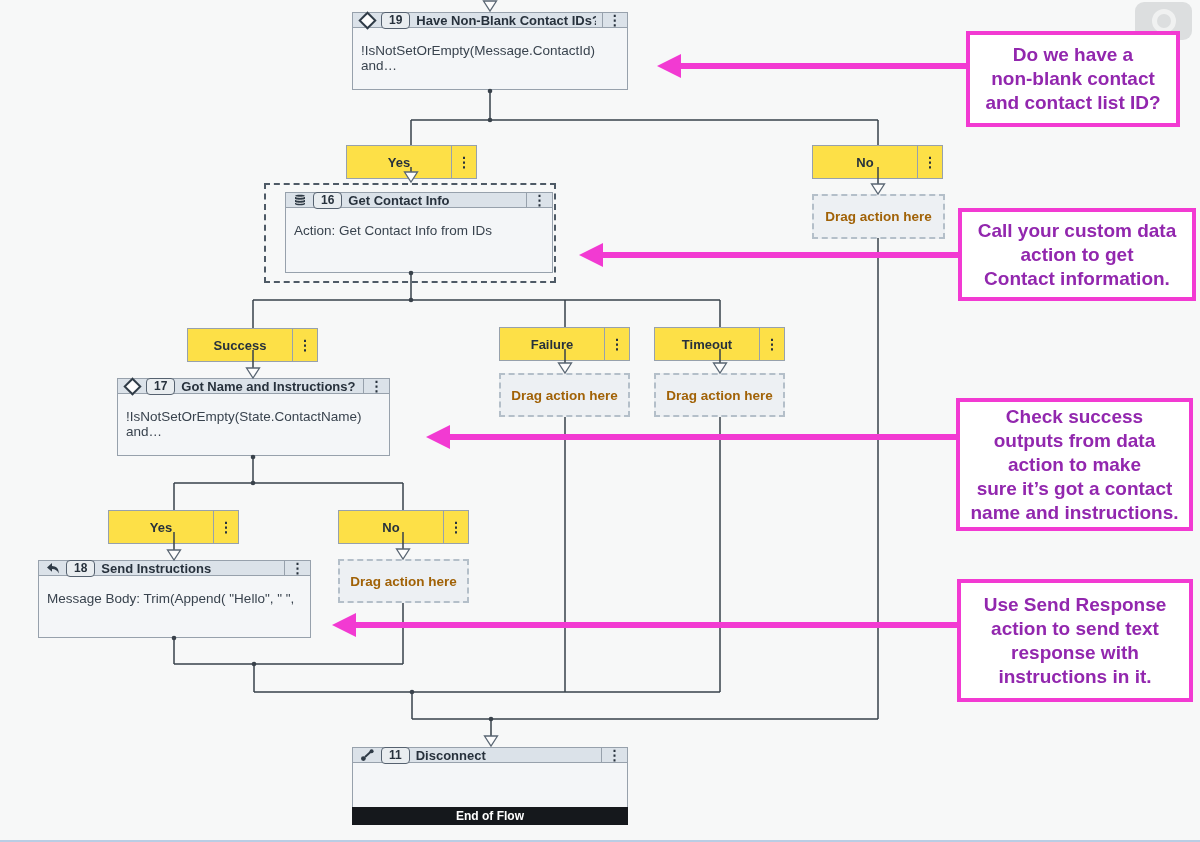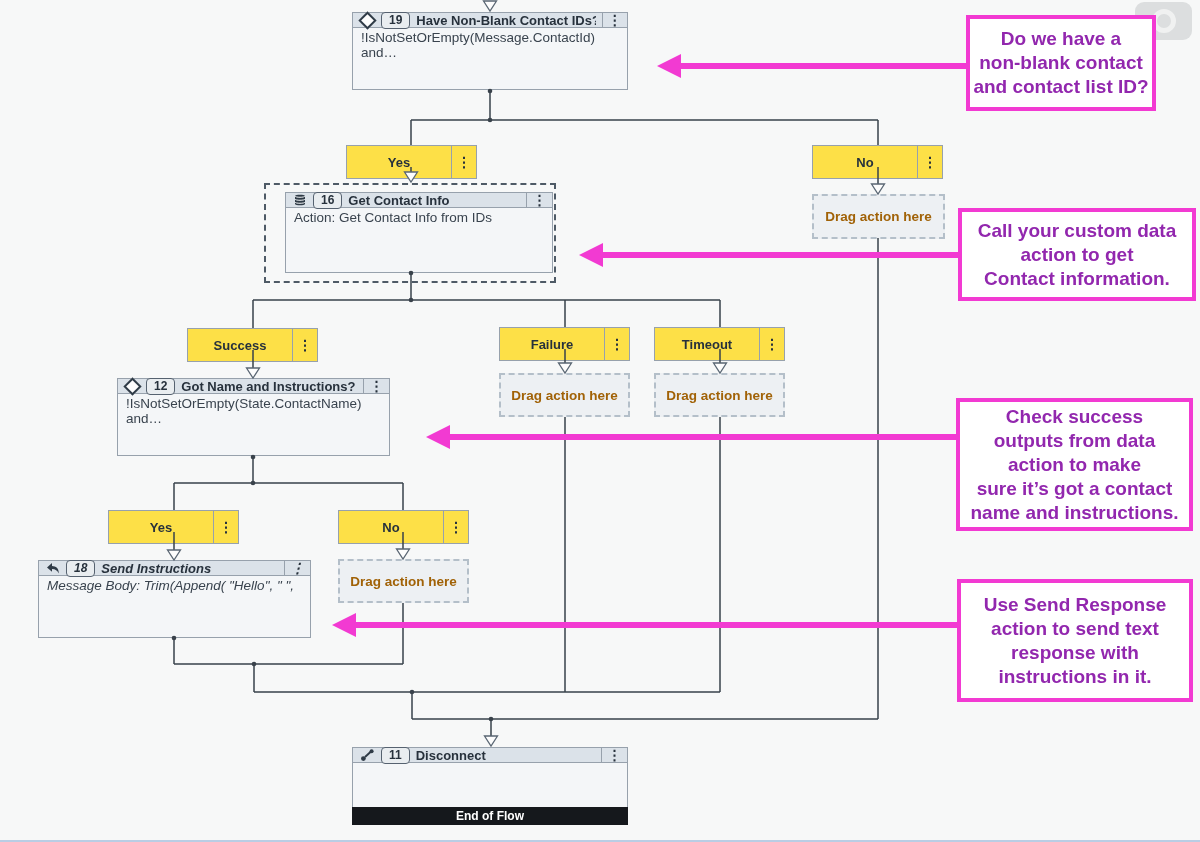--- a/index.html
+++ b/index.html
@@ -25,21 +25,21 @@
   .node-title{font-size:13px;font-weight:bold;color:#27313c;white-space:nowrap;overflow:hidden;}
   .badge{
     border:1.5px solid #566270;border-radius:4px;background:#e9edf0;
     font-weight:bold;font-size:12px;line-height:15px;padding:0 7px;color:#27313c;
   }
   .kebab{
     margin-left:auto;width:25px;align-self:stretch;border-left:1px solid #97a1ac;
     display:flex;align-items:center;justify-content:center;cursor:pointer;background:transparent;
   }
   .kebab::before{content:"\22EE";font-weight:bold;font-size:14px;color:#27313c;}
-  .node-body{padding:2px 8px;font-size:13.5px;color:#39434e;}
+  .node-body{padding:15px 8px;font-size:13.5px;color:#39434e;}
   .node-footer{
     position:absolute;left:-1px;right:-1px;bottom:-1px;height:18px;background:#15181c;color:#ffffff;
     font-size:12px;font-weight:bold;display:flex;align-items:center;justify-content:center;
   }
   .selection{position:absolute;border:2px dashed #4e5a66;z-index:2;box-sizing:border-box;}
 
   
   .branch{
     position:absolute;height:34px;width:131px;background:#fde047;border:1px solid #97a1ac;
     display:flex;z-index:2;box-sizing:border-box;
@@ -126,37 +126,37 @@
     <span class="lbl">Timeout</span>
     <span class="kebab"></span>
   </div>
 
   <div class="dragbox" style="left:499px;top:373px;width:131px;height:44px;">Drag action here</div>
   <div class="dragbox" style="left:654px;top:373px;width:131px;height:44px;">Drag action here</div>
 
   <div class="node" style="left:117px;top:378px;width:273px;height:78px;">
     <div class="node-header">
       <span class="diamond-icon"></span>
-      <span class="badge">12</span>
+      <span class="badge">17</span>
       <span class="node-title">Got Name and Instructions?</span>
       <span class="kebab"></span>
     </div>
     <div class="node-body">!IsNotSetOrEmpty(State.ContactName) and…</div>
   </div>
 
   <div class="branch" style="left:108px;top:510px;">
     <span class="lbl">Yes</span>
     <span class="kebab"></span>
   </div>
   <div class="branch" style="left:338px;top:510px;">
     <span class="lbl">No</span>
     <span class="kebab"></span>
   </div>
 
-  <div class="node" style="left:38px;top:560px;width:273px;height:78px;font-style:italic;">
+  <div class="node" style="left:38px;top:560px;width:273px;height:78px;">
     <div class="node-header">
       <svg class="icon-svg" width="14" height="13" viewBox="0 0 14 13">
         <path d="M6,1 L1,5.4 L6,9.8 V6.9 C9.4,6.9 11.4,8.4 12.8,11.4 C12.8,6 10,4.1 6,3.9 Z" fill="#2f3b47"></path>
       </svg>
       <span class="badge">18</span>
       <span class="node-title">Send Instructions</span>
       <span class="kebab"></span>
     </div>
     <div class="node-body">Message Body: Trim(Append( "Hello", " ",</div>
   </div>
@@ -221,21 +221,21 @@
       <polygon points="657,66 681,54 681,78"></polygon>
       <rect x="596" y="252" width="363" height="6"></rect>
       <polygon points="579,255 603,243 603,267"></polygon>
       <rect x="443" y="434" width="515" height="6"></rect>
       <polygon points="426,437 450,425 450,449"></polygon>
       <rect x="349" y="622" width="609" height="6"></rect>
       <polygon points="332,625 356,613 356,637"></polygon>
     </g>
   </svg>
 
-  <div class="callout" style="left:966px;top:15px;width:190px;height:96px;">Do we have a
+  <div class="callout" style="left:966px;top:31px;width:214px;height:96px;">Do we have a
 non-blank contact
 and contact list ID?</div>
   <div class="callout" style="left:958px;top:208px;width:238px;height:93px;">Call your custom data
 action to get
 Contact information.</div>
   <div class="callout" style="left:956px;top:398px;width:237px;height:133px;">Check success
 outputs from data
 action to make
 sure it’s got a contact
 name and instructions.</div>

